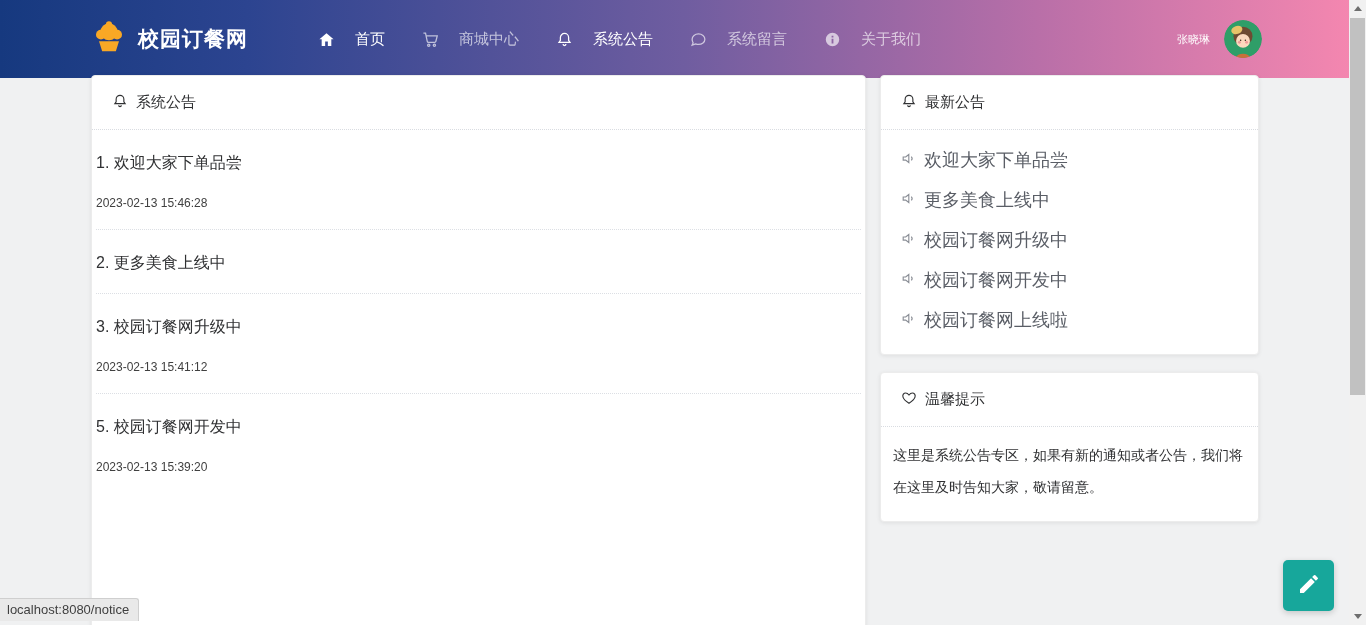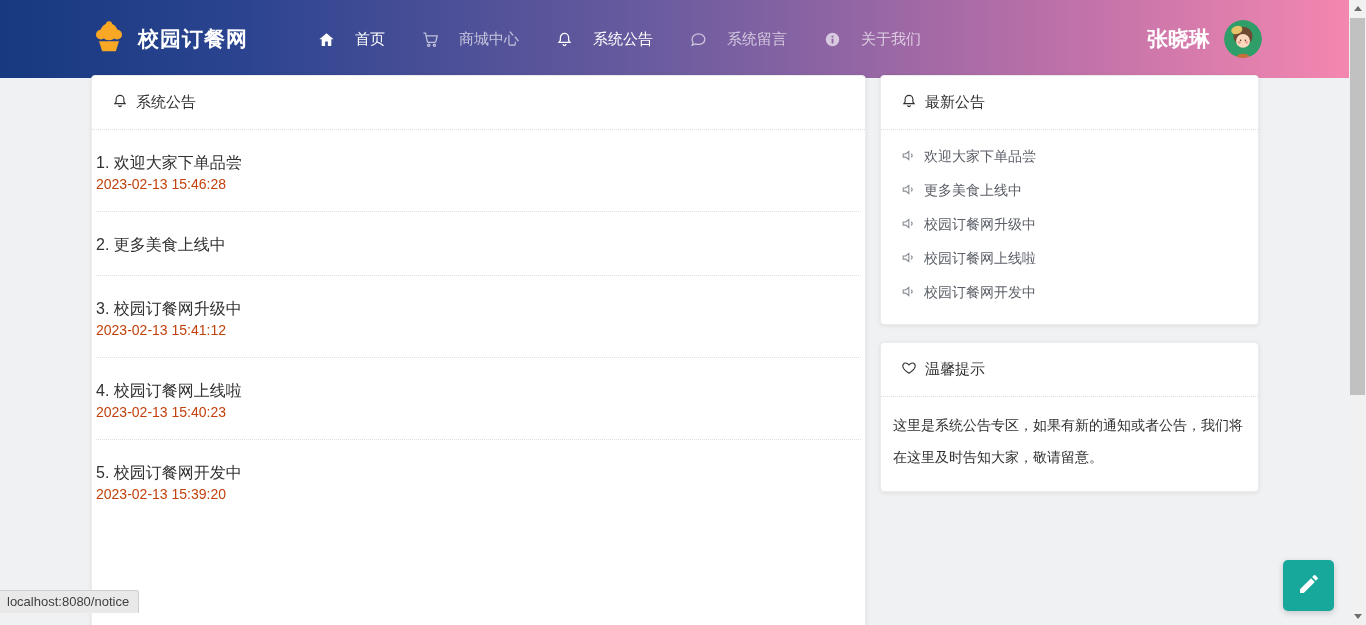--- a/index.html
+++ b/index.html
@@ -20,21 +20,21 @@
   .brand-title { color:#ffffff; font-size:21px; font-weight:bold; letter-spacing:1px; }
   .nav-menu { display:flex; align-items:center; gap:37px; margin-left:70px; }
   .nav-item {
     display:flex; align-items:center; gap:20px;
     color:rgba(255,255,255,0.65); font-size:15px; cursor:pointer; white-space:nowrap;
   }
   .nav-item.active { color:#ffffff; }
   .nav-item svg { display:block; }
   .nav-spacer { flex:1; }
   .user-area { display:flex; align-items:center; gap:14px; }
-  .user-name { color:#ffffff; font-size:21px;font-weight:bold; }
+  .user-name { color:#ffffff; font-size:11px; }
   .avatar { width:38px; height:38px; border-radius:50%; overflow:hidden; display:block; cursor:pointer; }
 
   
   .content {
     position:absolute; top:75px; left:91px; right:107px;
     display:flex; gap:14px; align-items:flex-start;
   }
   .card {
     background:#ffffff; border-radius:4px;
     box-shadow:0 1px 4px rgba(0,0,0,0.08);
@@ -46,45 +46,45 @@
     border-bottom:1px dotted #d9dce1;
   }
   .main-col { width:775px; min-height:640px; }
   .side-col { width:379px; display:flex; flex-direction:column; gap:17px; }
 
   
   .notice-list { padding:0 4px; }
   .notice-item { padding:23px 0 19px; border-bottom:1px dotted #dcdfe4; cursor:pointer; }
   .notice-item:last-child { border-bottom:none; }
   .notice-title { font-size:16px; color:#303133; }
-  .notice-time { font-size:14px; color:#c2410c; margin-top:2px; }
+  .notice-time { font-size:12px; color:#404040; margin-top:22px; }
 
   
   .latest-list { padding:10px 20px 14px; }
   .latest-item {
     display:flex; align-items:center; gap:8px;
-    padding:8px 0; font-size:14px; color:#5a5e66; cursor:pointer;
+    padding:8px 0; font-size:18px; color:#5a5e66; cursor:pointer;
   }
   .latest-item svg { flex:none; }
 
   
   .tips-body { padding:12px 12px 18px; font-size:14px; color:#303133; line-height:32px; }
 
   
   .fab {
     position:absolute; right:32px; bottom:14px;
     width:51px; height:51px; border-radius:5px;
     background:#17a79b; border:none; cursor:pointer;
     display:flex; align-items:center; justify-content:center;
     box-shadow:0 2px 6px rgba(0,0,0,0.18);
   }
 
   
   .statusbar {
-    position:absolute; left:0; bottom:12px;
+    position:absolute; left:0; bottom:4px;
     background:#e9e9e9; border:1px solid #cfcfcf; border-left:none; border-bottom:none;
     border-top-right-radius:3px;
     padding:3px 9px 4px 7px;
     font-size:13px; color:#3f3f3f; white-space:nowrap;
   }
 
   
   .scrollbar {
     position:absolute; top:0; right:0; width:17px; height:625px;
     background:#f1f1f1; z-index:50;
@@ -205,24 +205,20 @@
         <div class="notice-time">2023-02-13 15:46:28</div>
       </div>
       <div class="notice-item">
         <div class="notice-title">2. 更多美食上线中</div>
       </div>
       <div class="notice-item">
         <div class="notice-title">3. 校园订餐网升级中</div>
         <div class="notice-time">2023-02-13 15:41:12</div>
       </div>
       <div class="notice-item">
-        <div class="notice-title">4. 校园订餐网上线啦</div>
-        <div class="notice-time">2023-02-13 15:40:23</div>
-      </div>
-      <div class="notice-item">
         <div class="notice-title">5. 校园订餐网开发中</div>
         <div class="notice-time">2023-02-13 15:39:20</div>
       </div>
     </div>
   </section>
 
   <aside class="side-col">
 
     <section class="card">
       <div class="card-header">
@@ -262,30 +258,30 @@
           </span>
           <span>校园订餐网升级中</span>
         </div>
         <div class="latest-item">
           <span>
             <svg width="15" height="15" viewBox="0 0 24 24" fill="none" stroke="#8a8e96" stroke-width="1.8">
                 <path d="M3.5 9.5v5h4l5 4v-13l-5 4h-4z"></path>
                 <path d="M16.5 9a4.5 4.5 0 0 1 0 6"></path>
               </svg>
           </span>
+          <span>校园订餐网开发中</span>
+        </div>
+        <div class="latest-item">
+          <span>
+            <svg width="15" height="15" viewBox="0 0 24 24" fill="none" stroke="#8a8e96" stroke-width="1.8">
+                <path d="M3.5 9.5v5h4l5 4v-13l-5 4h-4z"></path>
+                <path d="M16.5 9a4.5 4.5 0 0 1 0 6"></path>
+              </svg>
+          </span>
           <span>校园订餐网上线啦</span>
-        </div>
-        <div class="latest-item">
-          <span>
-            <svg width="15" height="15" viewBox="0 0 24 24" fill="none" stroke="#8a8e96" stroke-width="1.8">
-                <path d="M3.5 9.5v5h4l5 4v-13l-5 4h-4z"></path>
-                <path d="M16.5 9a4.5 4.5 0 0 1 0 6"></path>
-              </svg>
-          </span>
-          <span>校园订餐网开发中</span>
         </div>
       </div>
     </section>
 
     <section class="card">
       <div class="card-header">
         <span>
           <svg width="16" height="16" viewBox="0 0 24 24" fill="none" stroke="#303133" stroke-width="1.7">
               <path d="M12 20s-7.5-4.8-9-9.3C1.9 7.2 4.2 4.5 7 4.5c2 0 3.6 1.2 5 3 1.4-1.8 3-3 5-3 2.8 0 5.1 2.7 4 6.2-1.5 4.5-9 9.3-9 9.3z"></path>
             </svg>

